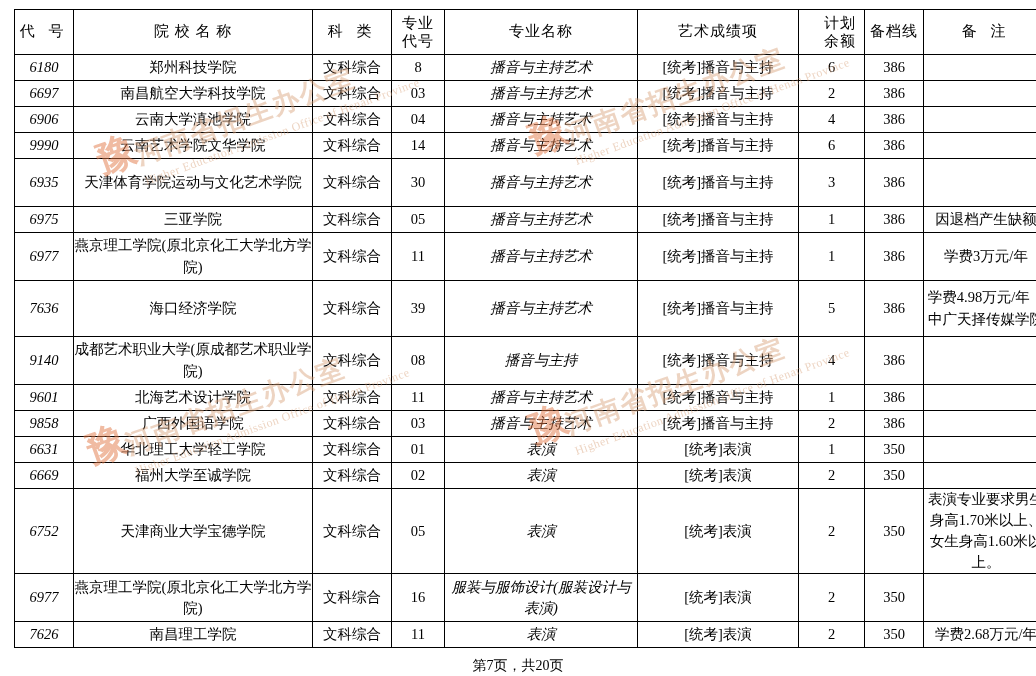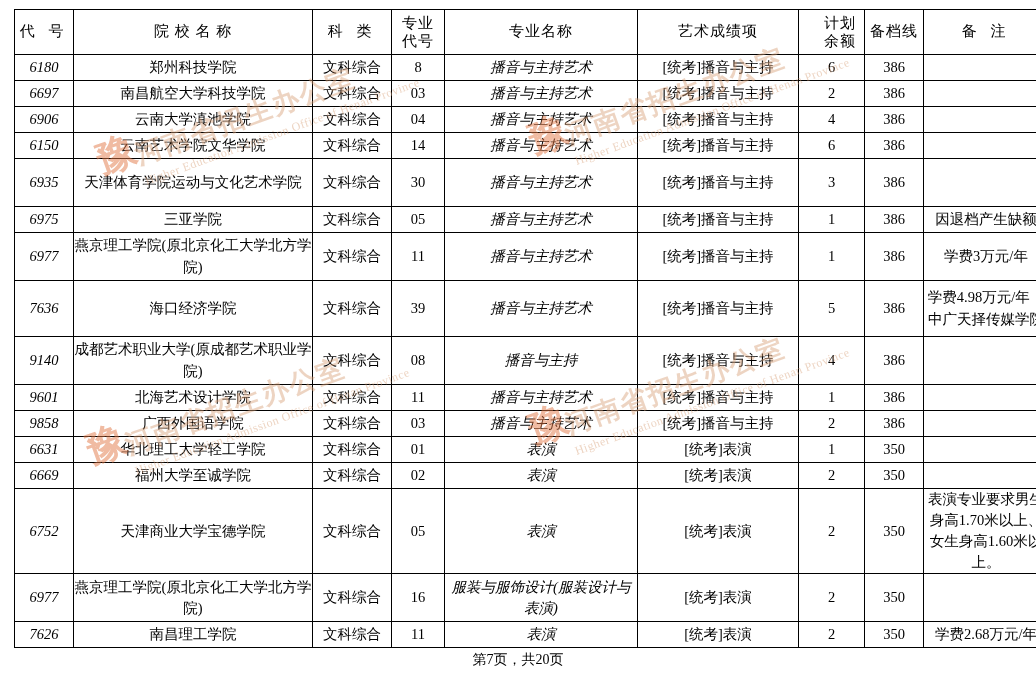--- a/index.html
+++ b/index.html
@@ -99,21 +99,21 @@
   td.col-line { width: 58px; }
   td.col-remark { width: 124px; text-align: left; padding-left: 6px; font-size: 13.5px; line-height: 1.35; }
 
   tr.row { height: 26px; }
   tr.row-tall { height: 48px; }
   tr.row-xtall { height: 56px; }
   tr.row-xxtall { height: 66px; }
   .footer {
     position: absolute;
     left: 0;
-    bottom: 16px;
+    bottom: 10px;
     width: 1036px;
     text-align: center;
     font-size: 14px;
     z-index: 6;
   }
 </style>
 </head>
 <body>
 
 <div id="page">
@@ -189,21 +189,21 @@
           <td class="col-name">云南大学滇池学院</td>
           <td class="col-kelei">文科综合</td>
           <td class="col-majorcode">04</td>
           <td class="col-majorname">播音与主持艺术</td>
           <td class="col-art">[统考]播音与主持</td>
           <td class="col-plan">4</td>
           <td class="col-line">386</td>
           <td class="col-remark"></td>
         </tr>
         <tr class="row row">
-          <td class="col-code">6150</td>
+          <td class="col-code">9990</td>
           <td class="col-name">云南艺术学院文华学院</td>
           <td class="col-kelei">文科综合</td>
           <td class="col-majorcode">14</td>
           <td class="col-majorname">播音与主持艺术</td>
           <td class="col-art">[统考]播音与主持</td>
           <td class="col-plan">6</td>
           <td class="col-line">386</td>
           <td class="col-remark"></td>
         </tr>
         <tr class="row row-tall">

